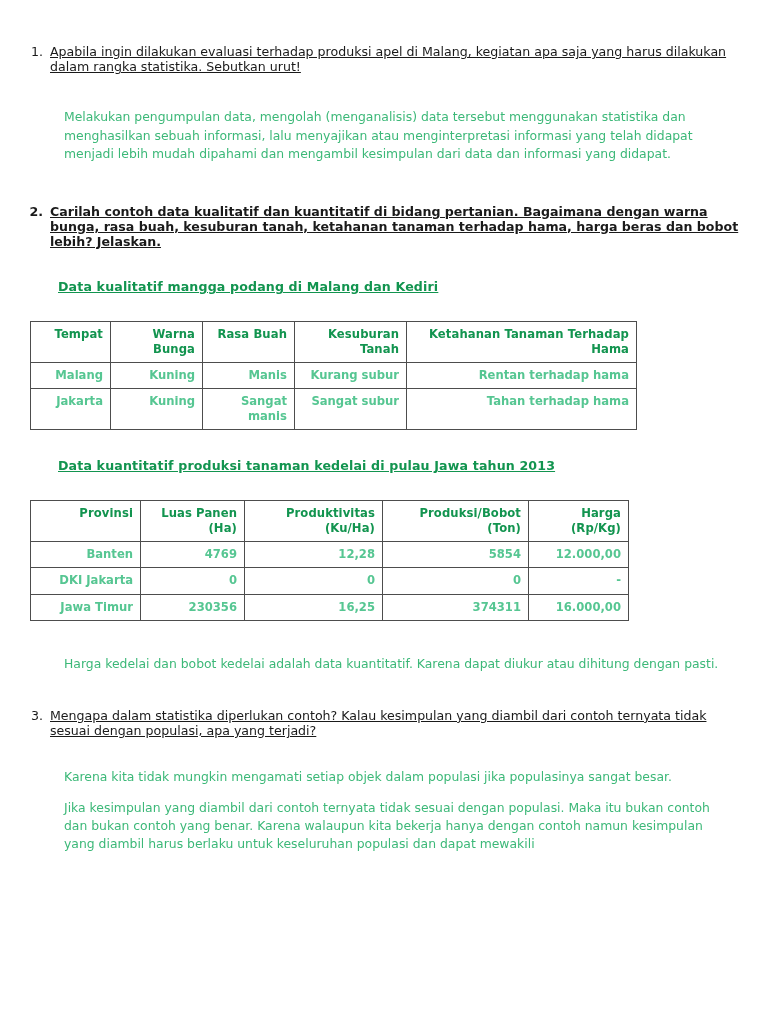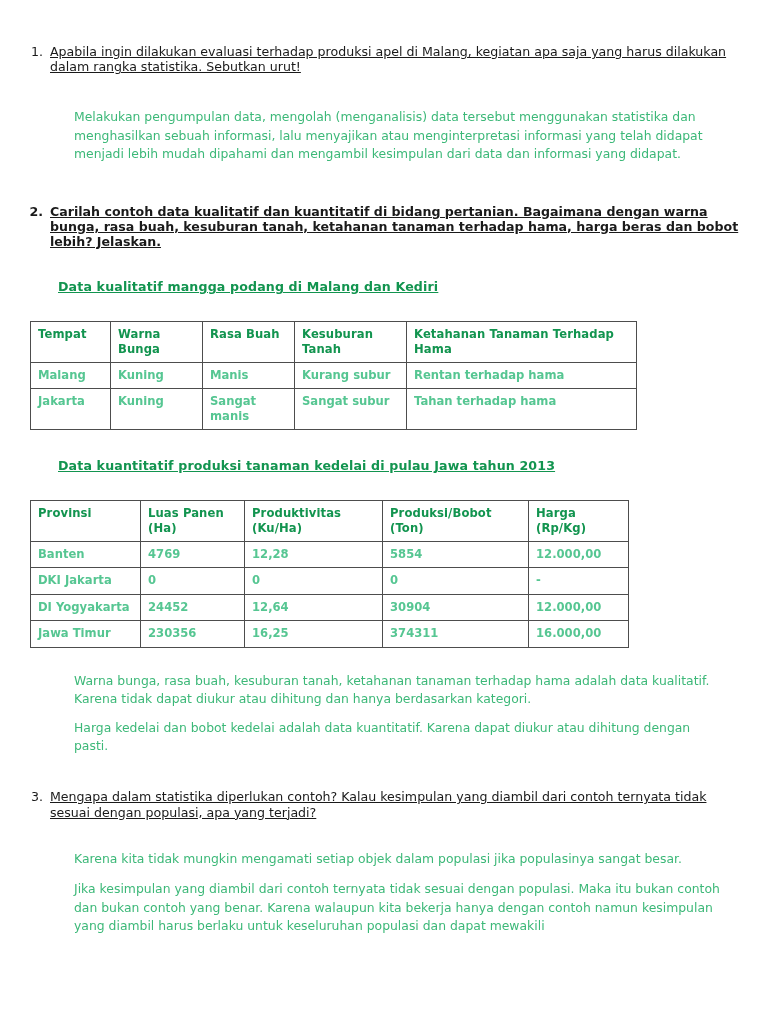--- a/index.html
+++ b/index.html
@@ -45,21 +45,21 @@
   .q-bold .q-text,
   .q-bold .q-num {
     font-weight: bold;
   }
 
   
   .answer {
     color: #3cb878;
     font-size: 12.4px;
     line-height: 18.4px;
-    margin-left: 46px;
+    margin-left: 36px;
     margin-right: 18px;
   }
   .answer-tight {
     margin-right: 10px;
   }
 
   
   .sub-heading {
     color: #12944f;
     font-weight: bold;
@@ -77,21 +77,21 @@
   table.doc-table {
     border-collapse: collapse;
     table-layout: fixed;
     font-size: 11.6px;
   }
   table.doc-table th,
   table.doc-table td {
     border: 1px solid #4d4d4d;
     vertical-align: top;
     padding: 5px 7px 6px 7px;
-    text-align: left;
+    text-align: right;
     line-height: 14.4px;
   }
   table.doc-table th {
     color: #12944f;
     font-weight: bold;
     letter-spacing: 0.1px;
   }
   table.doc-table td {
     color: #56c692;
     font-weight: bold;
@@ -201,41 +201,33 @@
           <td>5854</td>
           <td>12.000,00</td>
         </tr>
         <tr>
           <td>DKI Jakarta</td>
           <td>0</td>
           <td>0</td>
           <td>0</td>
           <td>-</td>
         </tr>
-        <tr class="r-tall">
-          <td>DI Yogyakarta</td>
-          <td>24452</td>
-          <td>12,64</td>
-          <td>30904</td>
-          <td>12.000,00</td>
-        </tr>
         <tr>
           <td>Jawa Timur</td>
           <td>230356</td>
           <td>16,25</td>
           <td>374311</td>
           <td>16.000,00</td>
         </tr>
       </tbody>
     </table>
   </div>
 
   <div class="sp-24"></div>
 
-  <div class="answer">Warna bunga, rasa buah, kesuburan tanah, ketahanan tanaman terhadap hama adalah data kualitatif. Karena tidak dapat diukur atau dihitung dan hanya berdasarkan kategori.</div>
 
   <div class="sp-10"></div>
 
   <div class="answer">Harga kedelai dan bobot kedelai adalah data kuantitatif. Karena dapat diukur atau dihitung dengan pasti.</div>
 
   <div class="sp-34"></div>
 
   <div class="question">
     <span class="q-num">3.</span>
     <span class="q-text">Mengapa dalam statistika diperlukan contoh?  Kalau kesimpulan yang diambil dari contoh ternyata tidak sesuai dengan populasi, apa yang terjadi?</span>

